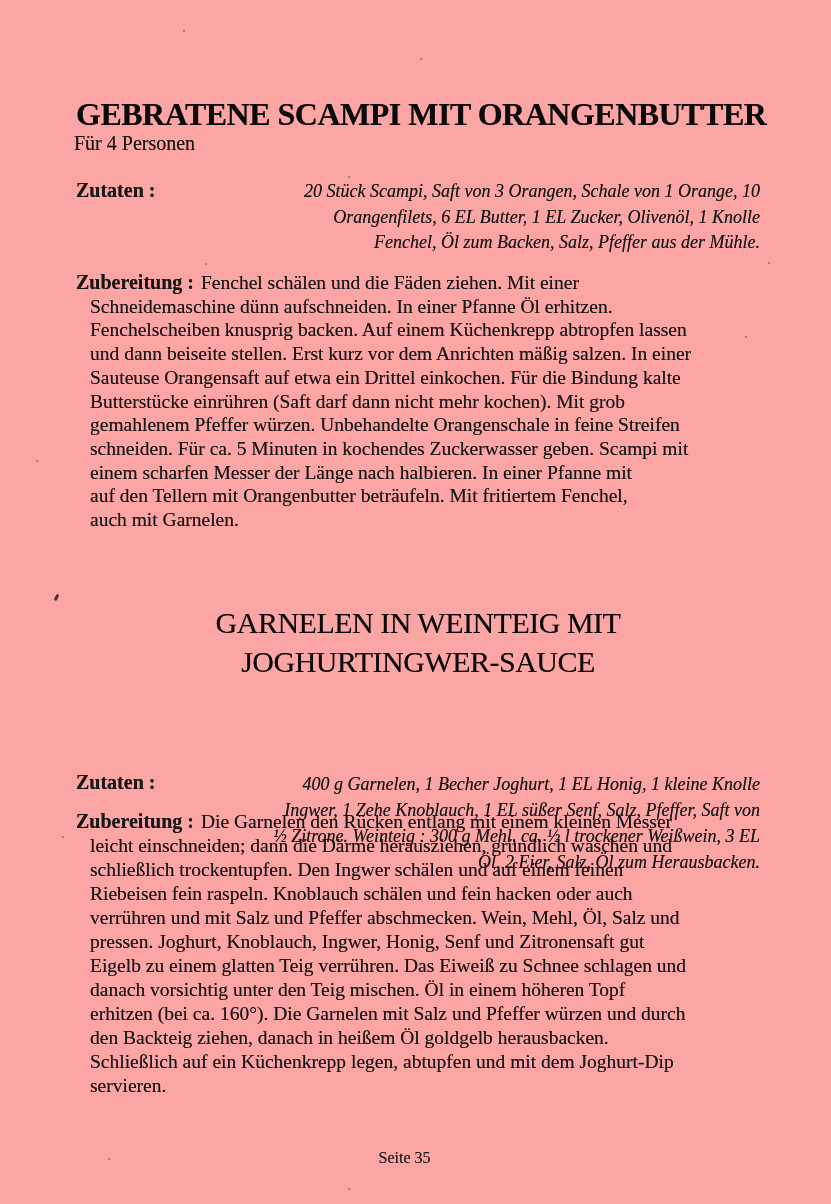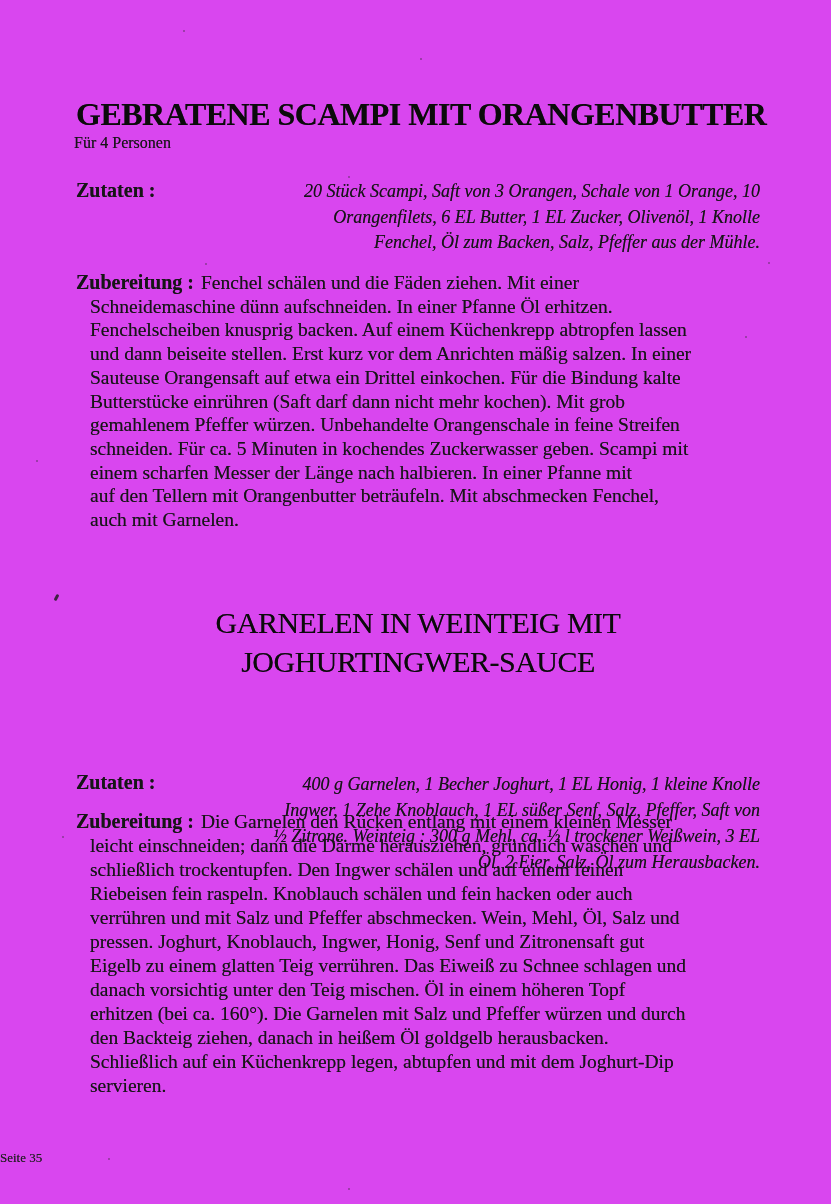--- a/index.html
+++ b/index.html
@@ -4,21 +4,21 @@
 <style>
   html, body {
     margin: 0;
     padding: 0;
     background: #e8e8e8;
   }
   .page {
     position: relative;
     width: 831px;
     height: 1204px;
-    background: #d946ef;
+    background: #fca5a5;
     overflow: hidden;
     font-family: "Liberation Serif", "DejaVu Serif", serif;
     color: #161616;
     text-shadow: 0 0 0.5px rgba(0,0,0,0.55);
   }
   .abs { position: absolute; }
   .content-col { left: 76px; width: 684px; }
 
   
   .recipe-title {
@@ -35,21 +35,21 @@
     color: #0b0b0b;
     text-align: center;
     font-size: 30px;
     line-height: 39px;
     letter-spacing: -0.5px;
     padding-right: 46px;
     white-space: nowrap;
   }
 
   .serving {
-    font-size: 16px;
+    font-size: 20px;
     line-height: 24px;
     margin-left: -2px;
     white-space: nowrap;
   }
 
   
   .zutaten { position: relative; text-align: right; }
   .zutaten .label {
     position: absolute;
     left: 0;
@@ -75,24 +75,24 @@
     font-weight: bold;
     font-size: 20px;
     margin-right: 7px;
   }
   .prep-line { white-space: nowrap; }
   .prep-lines .prep-line { padding-left: 14px; }
 
   .page-footer {
     left: 0;
     width: 831px;
-    text-align: left;
+    text-align: center;
     padding-right: 22px;
     box-sizing: border-box;
-    font-size: 13px;
+    font-size: 16px;
     line-height: 16px;
     color: #222;
   }
 
   
   .speck {
     position: absolute;
     background: rgba(40,40,40,0.45);
     border-radius: 50%;
   }
@@ -126,21 +126,21 @@
     </div>
     <div class="prep-lines">
         <div class="prep-line">Schneidemaschine dünn aufschneiden. In einer Pfanne Öl erhitzen.</div>
         <div class="prep-line">Fenchelscheiben knusprig backen. Auf einem Küchenkrepp abtropfen lassen</div>
         <div class="prep-line">und dann beiseite stellen. Erst kurz vor dem Anrichten mäßig salzen. In einer</div>
         <div class="prep-line">Sauteuse Orangensaft auf etwa ein Drittel einkochen. Für die Bindung kalte</div>
         <div class="prep-line">Butterstücke einrühren (Saft darf dann nicht mehr kochen). Mit grob</div>
         <div class="prep-line">gemahlenem Pfeffer würzen. Unbehandelte Orangenschale in feine Streifen</div>
         <div class="prep-line">schneiden. Für ca. 5 Minuten in kochendes Zuckerwasser geben. Scampi mit</div>
         <div class="prep-line">einem scharfen Messer der Länge nach halbieren. In einer Pfanne mit</div>
-        <div class="prep-line">auf den Tellern mit Orangenbutter beträufeln. Mit abschmecken Fenchel,</div>
+        <div class="prep-line">auf den Tellern mit Orangenbutter beträufeln. Mit fritiertem Fenchel,</div>
         <div class="prep-line">auch mit Garnelen.</div>
       </div>
   </div>
 
   <div class="abs content-col recipe-title2" style="top:603px;">
     <div>GARNELEN IN WEINTEIG MIT</div>
     <div>JOGHURTINGWER-SAUCE</div>
   </div>
 
   <div class="abs content-col zutaten" style="top:694px;">

